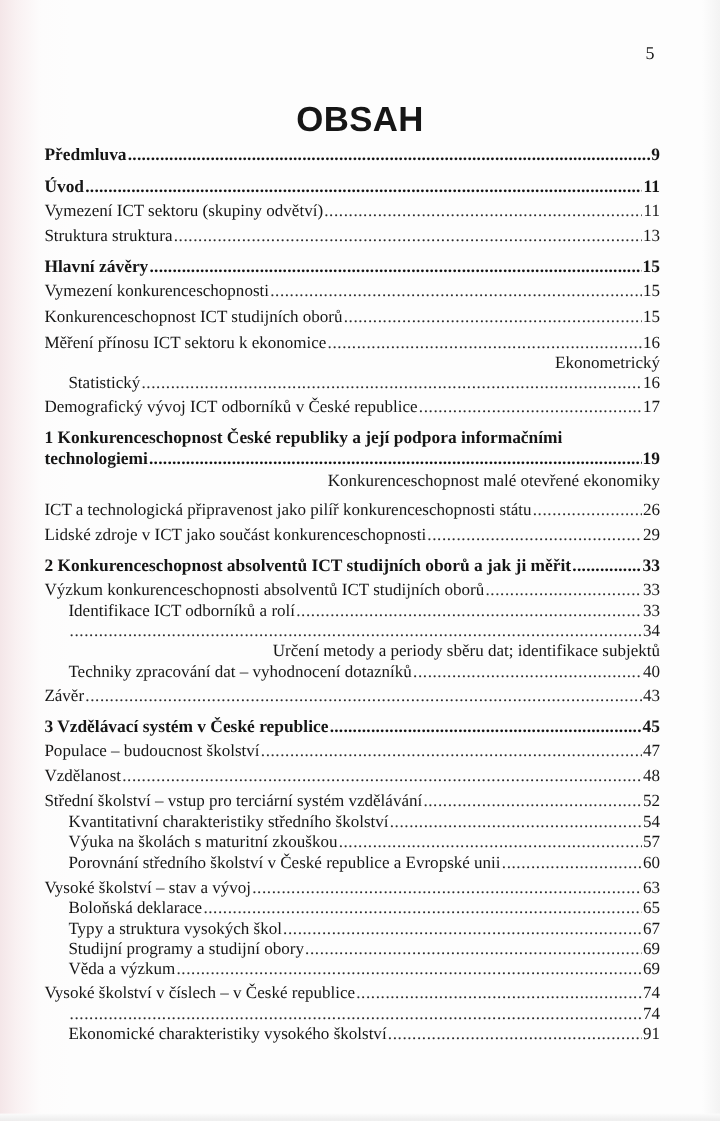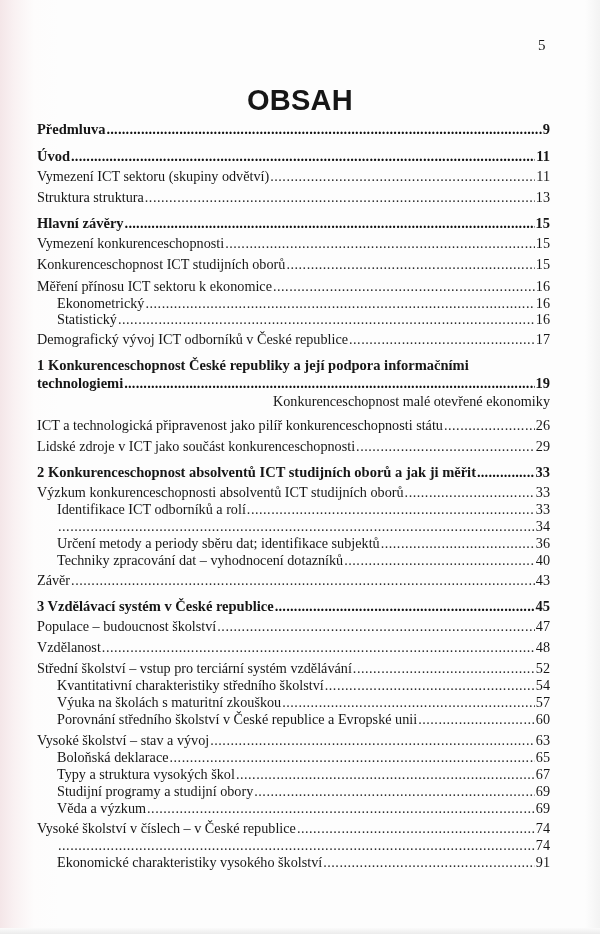--- a/index.html
+++ b/index.html
@@ -87,21 +87,21 @@
       <div class="entry" style="top: 255px;">
         <span class="label">Konkurenceschopnost ICT studijních oborů</span>
         <span class="dots"></span>
         <span class="pnum">15</span>
       </div>
       <div class="entry" style="top: 277px;">
         <span class="label">Měření přínosu ICT sektoru k ekonomice</span>
         <span class="dots"></span>
         <span class="pnum">16</span>
       </div>
-      <div class="entry l2" style="top: 294px;">
+      <div class="entry l2" style="top: 294px; flex-direction: column;">
         <span class="label">Ekonometrický</span>
         <span class="dots"></span>
         <span class="pnum">16</span>
       </div>
       <div class="entry l2" style="top: 310px;">
         <span class="label">Statistický</span>
         <span class="dots"></span>
         <span class="pnum">16</span>
       </div>
       <div class="entry" style="top: 330px;">
@@ -142,21 +142,21 @@
       </div>
       <div class="entry l2" style="top: 500px;">
         <span class="label">Identifikace ICT odborníků a rolí</span>
         <span class="dots"></span>
         <span class="pnum">33</span>
       </div>
       <div class="entry l2" style="top: 517px;">
         <span class="dots"></span>
         <span class="pnum">34</span>
       </div>
-      <div class="entry l2" style="top: 534px;">
+      <div class="entry l2" style="top: 534px; flex-direction: column;">
         <span class="label">Určení metody a periody sběru dat; identifikace  subjektů</span>
         <span class="dots"></span>
         <span class="pnum">36</span>
       </div>
       <div class="entry l2" style="top: 551px;">
         <span class="label">Techniky zpracování dat – vyhodnocení dotazníků</span>
         <span class="dots"></span>
         <span class="pnum">40</span>
       </div>
       <div class="entry" style="top: 571px;">

